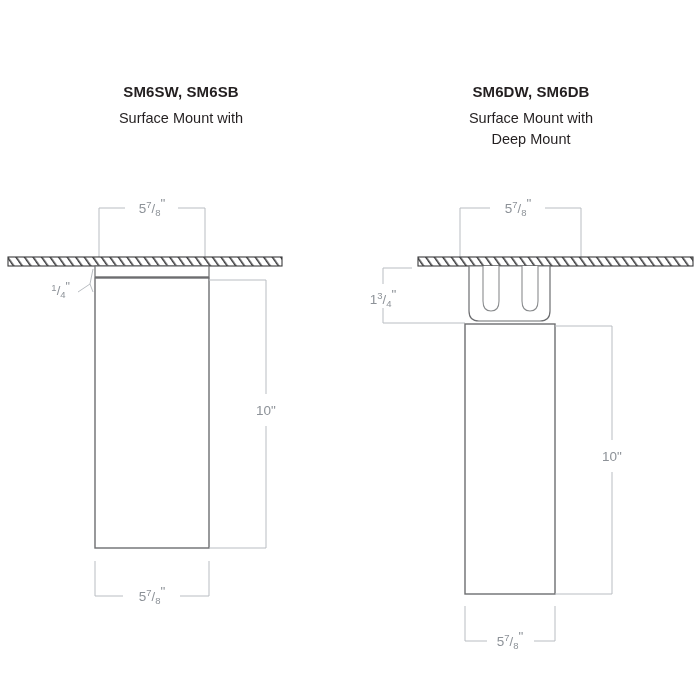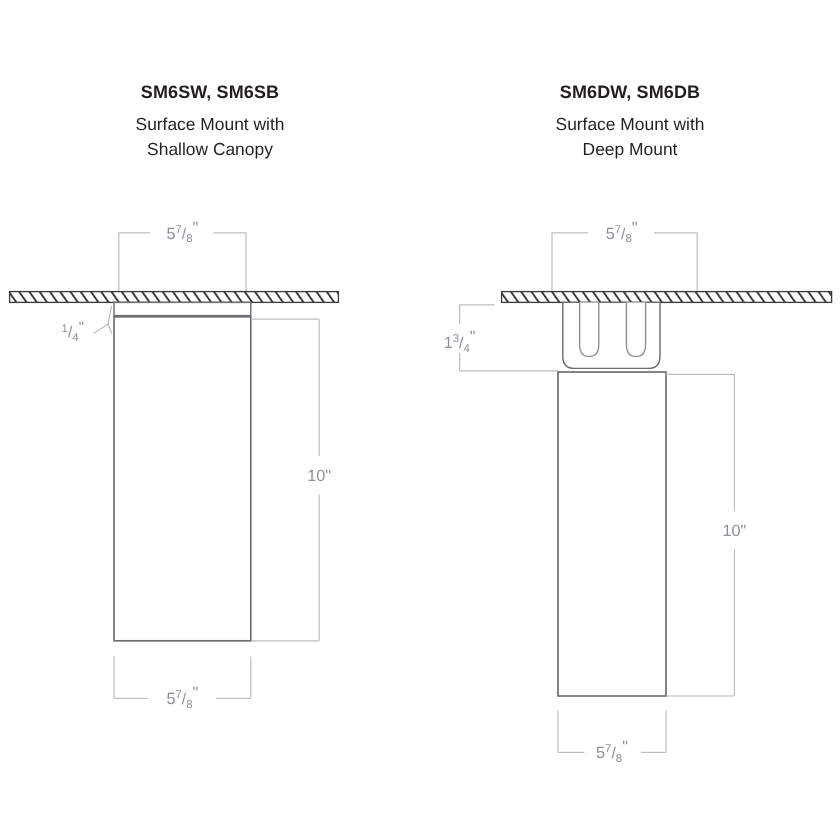--- a/index.html
+++ b/index.html
@@ -16,22 +16,23 @@
     color: #231f20;
   }
   .stage {
     position: absolute;
     inset: 0;
     width: 700px;
     height: 700px;
   }
   .panel {
     position: absolute;
-    top: 2px;
+    top: 16px;
     height: 499px;
+    padding-left: 12px;
   }
   #panel-left  { left: 0px;   width: 350px; }
   #panel-right { left: 350px; width: 350px; }
 
   .titles {
     position: absolute;
     left: 0;
     width: 100%;
     text-align: center;
   }
@@ -78,21 +79,20 @@
 <body>
 
 <div class="stage">
 
   <div class="panel" id="panel-left">
 
     <div class="titles" style="top:66px;">
       <div class="title-code">SM6SW, SM6SB</div>
       <div class="title-desc">
         <span>Surface Mount with</span>
-        <span>Shallow Canopy</span>
       </div>
     </div>
 
     <svg class="drawing" viewBox="0 0 350 700">
       <defs>
         <pattern id="hatchL" width="7" height="7" patternUnits="userSpaceOnUse" patternTransform="rotate(-35)">
           <rect width="7" height="7" fill="#ffffff"></rect>
           <line x1="0" y1="0" x2="0" y2="7" stroke="#3b3b3d" stroke-width="3.2"></line>
         </pattern>
       </defs>

